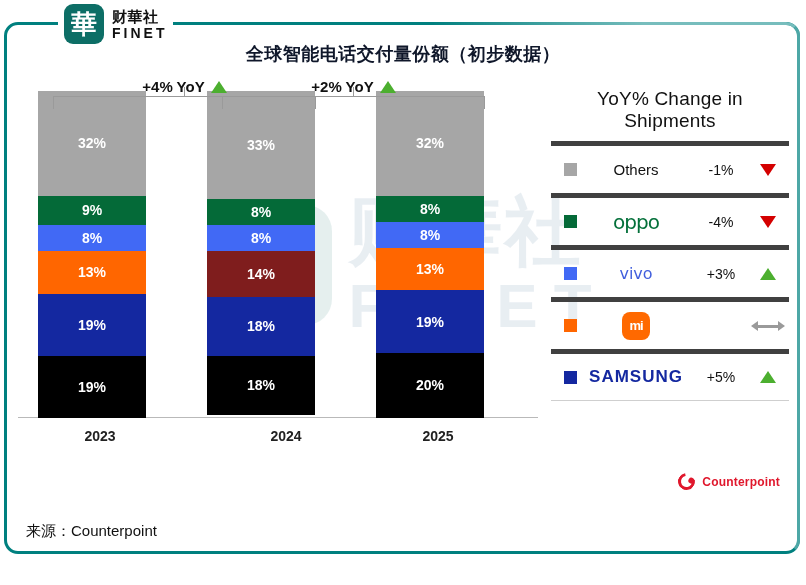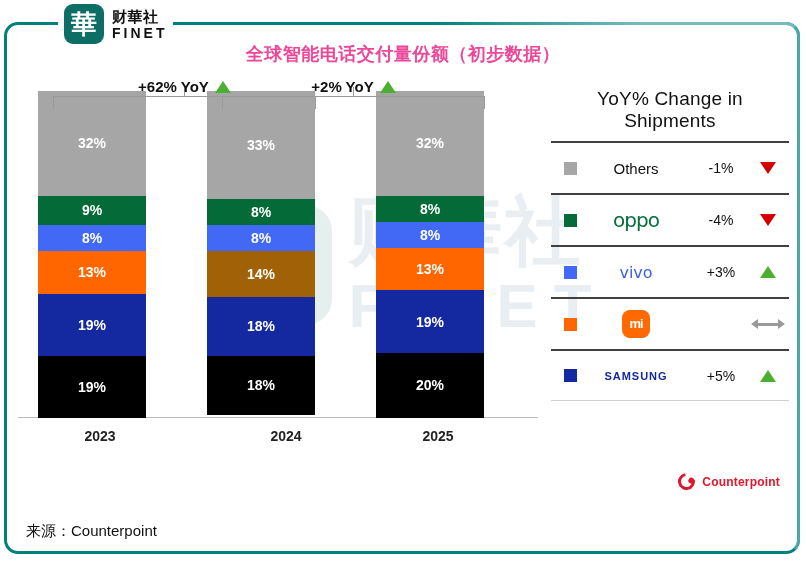--- a/index.html
+++ b/index.html
@@ -77,21 +77,21 @@
   }
   #wm-text{display:flex;flex-direction:column;line-height:1;color:#2c5f8a;}
   #wm-cn{font-size:76px;font-weight:700;letter-spacing:2px;}
   #wm-en{font-size:62px;font-weight:700;letter-spacing:16px;margin-top:6px;}
 
   
   #title{
     position:absolute;
     left:0;top:42px;width:806px;
     text-align:center;
-    font-size:18px;font-weight:700;color:#ec4899;
+    font-size:18px;font-weight:700;color:#0f172a;
     letter-spacing:.5px;
     z-index:4;
   }
 
   
   #plot{
     position:absolute;
     left:18px;top:78px;
     width:520px;height:372px;
     z-index:3;
@@ -163,21 +163,21 @@
     width:238px;
     z-index:3;
   }
   #legend-title{
     font-size:19px;color:#111;text-align:center;
     padding-bottom:9px;letter-spacing:.2px;
   }
   .lrow{
     display:flex;align-items:center;
     height:52px;
-    border-top:2px solid #404040;
+    border-top:5px solid #404040;
     box-sizing:border-box;
   }
   .lrow:last-child{border-bottom:1px solid #cfcfcf;}
   .swatch{width:13px;height:13px;flex:0 0 13px;margin-left:13px;}
   .lbrand{
     flex:1;display:flex;align-items:center;justify-content:center;
     height:100%;
   }
   .lpct{
     width:52px;text-align:center;
@@ -189,21 +189,21 @@
   }
   .flat-arrow .line{position:absolute;left:5px;top:4px;width:24px;height:3px;background:#9a9a9a;}
   .flat-arrow .ah-l{position:absolute;left:0;top:0;width:0;height:0;
     border-top:5px solid transparent;border-bottom:5px solid transparent;border-right:7px solid #9a9a9a;}
   .flat-arrow .ah-r{position:absolute;right:0;top:0;width:0;height:0;
     border-top:5px solid transparent;border-bottom:5px solid transparent;border-left:7px solid #9a9a9a;}
 
   .brand-others{font-size:15px;color:#111;}
   .brand-oppo{font-size:20px;font-weight:400;color:#04703a;letter-spacing:-1px;font-family:"DejaVu Sans","Liberation Sans",sans-serif;}
   .brand-vivo{font-size:16px;color:#415fdd;letter-spacing:0px;font-family:"DejaVu Sans","Liberation Sans",sans-serif;}
-  .brand-samsung{font-size:11px;font-weight:700;color:#1428a0;letter-spacing:1px;}
+  .brand-samsung{font-size:17px;font-weight:700;color:#1428a0;letter-spacing:1px;}
   .brand-mi{
     width:28px;height:28px;border-radius:8px;background:#ff6900;color:#fff;
     font-size:13px;font-weight:700;line-height:28px;text-align:center;letter-spacing:-1px;
   }
   .brand-apple{font-size:26px;color:#000;line-height:1;}
 
   
   #cp{
     position:absolute;
     right:26px;bottom:95px;
@@ -285,21 +285,21 @@
         <div class="bar">
           <div class="seg" style="background: rgb(166, 166, 166); height: 107.91px;">
             <span>33%</span>
           </div>
           <div class="seg" style="background: rgb(4, 106, 56); height: 26.16px;">
             <span>8%</span>
           </div>
           <div class="seg" style="background: rgb(65, 105, 245); height: 26.16px;">
             <span>8%</span>
           </div>
-          <div class="seg" style="background: #a16207; height: 45.78px;">
+          <div class="seg" style="background: #7f1d1d; height: 45.78px;">
             <span>14%</span>
           </div>
           <div class="seg" style="background: rgb(20, 40, 160); height: 58.86px;">
             <span>18%</span>
           </div>
           <div class="seg" style="background: rgb(0, 0, 0); height: 58.86px;">
             <span>18%</span>
           </div>
         </div>
       </div>
@@ -326,21 +326,21 @@
           </div>
         </div>
       </div>
       <div class="cat-label" style="left: 358px; text-align: center;">2025</div>
     </div>
   <div id="brackets">
       <div class="bracket" style="left: 34.88px; width: 263.24px;">
         <div class="stem"></div>
       </div>
       <div class="yoy" style="left: 34.88px; width: 263.24px;">
-        <span>+62% YoY</span>
+        <span>+4% YoY</span>
         <span class="tri-up"></span>
       </div>
       <div class="bracket" style="left: 203.88px; width: 263.24px;">
         <div class="stem"></div>
       </div>
       <div class="yoy" style="left: 203.88px; width: 263.24px;">
         <span>+2% YoY</span>
         <span class="tri-up"></span>
       </div>
     </div>

